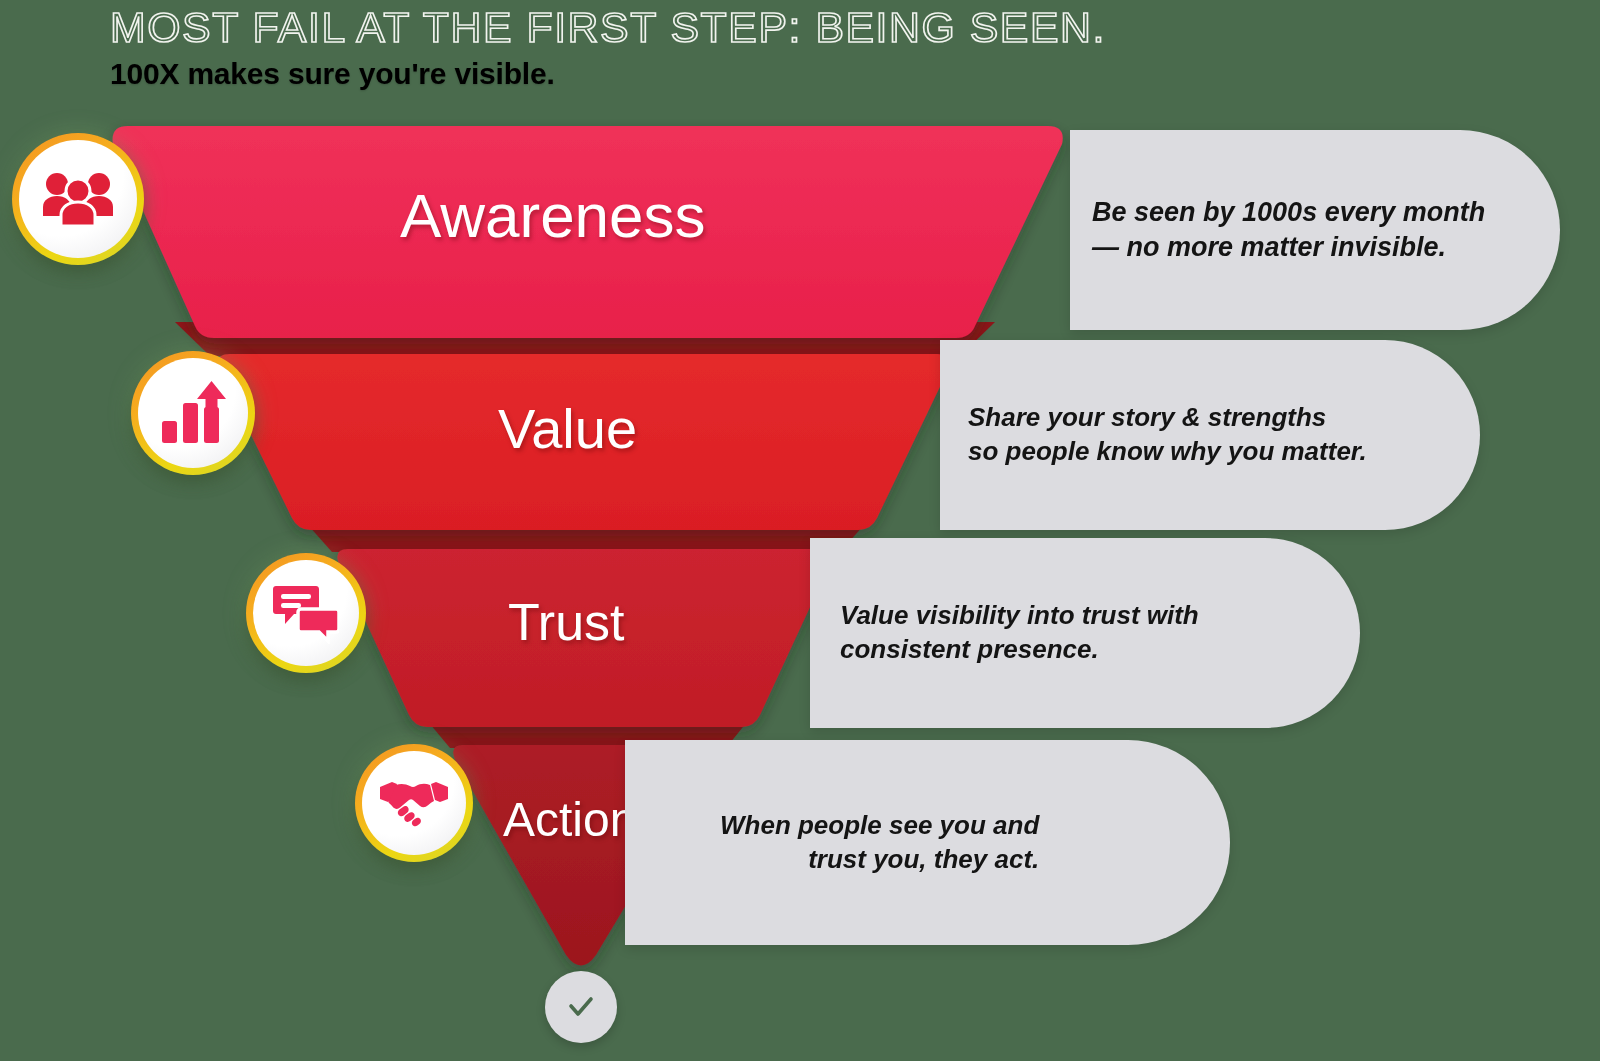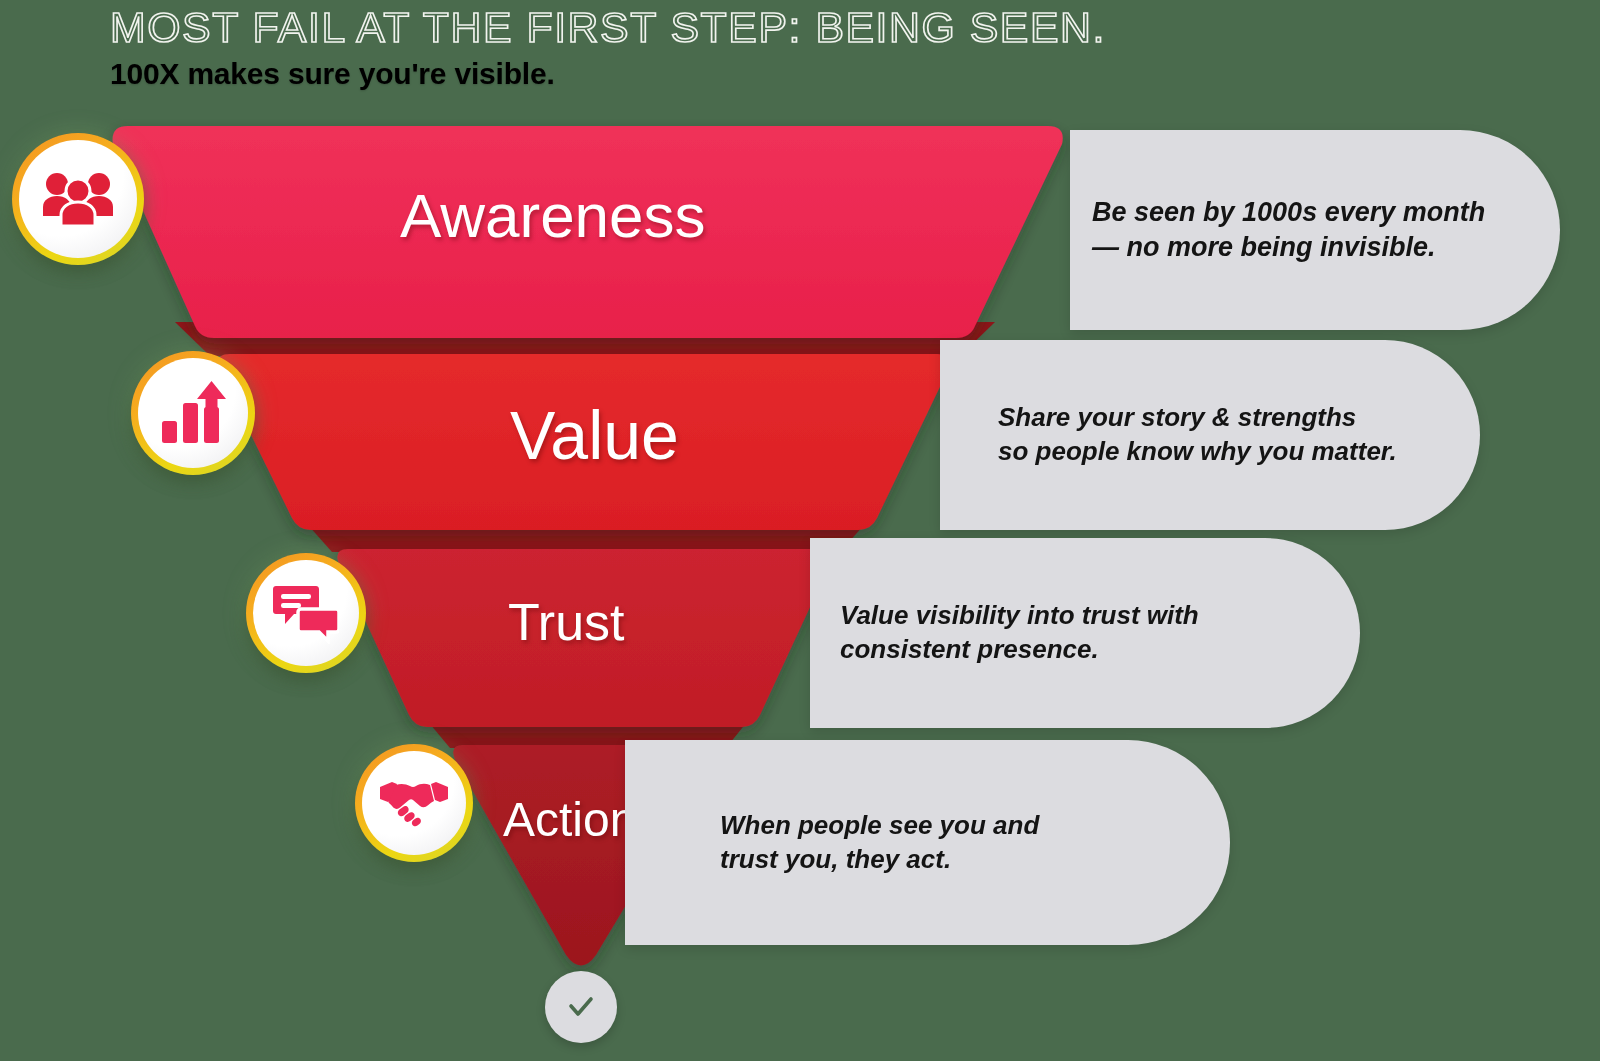--- a/index.html
+++ b/index.html
@@ -39,21 +39,21 @@
 
   .stage-label {
     position:absolute;
     color:#ffffff;
     font-weight:400;
     text-shadow:2px 3px 4px rgba(80,0,0,.35);
     white-space:nowrap;
     text-align:center;
   }
   .lbl-0 { left:400px; top:180px; font-size:62px; }
-  .lbl-1 { left:498px; top:396px; font-size:68px;margin-left:12px; }
+  .lbl-1 { left:498px; top:396px; font-size:56px; }
   .lbl-2 { left:508px; top:592px; font-size:52px; }
   .lbl-3 { left:503px; top:792px; font-size:48px; }
 
   
   .badge {
     position:absolute;
     border-radius:50%;
     background:linear-gradient(150deg,#f39323 0%,#f6ae1e 35%,#ecd712 70%,#d8d52a 100%);
     padding:7px;
     box-shadow:0 8px 16px rgba(30,50,25,.42), 0 0 22px rgba(140,190,120,.35);
@@ -88,26 +88,26 @@
     box-shadow:0 4px 12px rgba(0,0,0,.13);
   }
   .panel-text {
     font-style:italic; font-weight:700;
     color:#141414;
     line-height:1.3;
     white-space:pre-line;
   }
   .p0 { left:1070px; top:130px; width:490px; height:200px; border-radius:0 100px 100px 0; }
   .p0 .panel-text { font-size:27px; margin-left:22px; }
-  .p1 { left:940px;  top:340px; width:540px; height:190px; border-radius:0 95px 95px 0;padding-left:30px; }
+  .p1 { left:940px;  top:340px; width:540px; height:190px; border-radius:0 95px 95px 0; }
   .p1 .panel-text { font-size:26px; margin-left:28px; }
   .p2 { left:810px;  top:538px; width:550px; height:190px; border-radius:0 95px 95px 0; }
   .p2 .panel-text { font-size:26px; margin-left:30px; }
   .p3 { left:625px;  top:740px; width:605px; height:205px; border-radius:0 102px 102px 0; }
-  .p3 .panel-text { font-size:26px; margin-left:95px; }
+  .p3 .panel-text { font-size:26px; margin-left:95px;text-align:right; }
 </style>
 </head>
 <body>
 
 <div id="stage">
 
   <div class="title">MOST FAIL AT THE FIRST STEP: BEING SEEN.</div>
   <div class="subtitle">100X makes sure you're visible.</div>
 
   <div class="funnel-wrap">
@@ -204,21 +204,21 @@
   </div>
 
   <div class="check-badge">
     <svg width="36" height="36" viewBox="0 0 36 36" fill="none" stroke="#4a6b4d" stroke-width="3.6" stroke-linecap="round" stroke-linejoin="round">
       <path d="M8 17 L15 25 L28 10"></path>
     </svg>
   </div>
 
   <div class="panel p0">
     <div class="panel-text">Be seen by 1000s every month
-— no more being invisible.</div>
+— no more matter invisible.</div>
   </div>
   <div class="panel p1">
     <div class="panel-text">Share your story &amp; strengths
 so people know why you matter.</div>
   </div>
   <div class="panel p2">
     <div class="panel-text">Value visibility into trust with
 consistent presence.</div>
   </div>
   <div class="panel p3">

